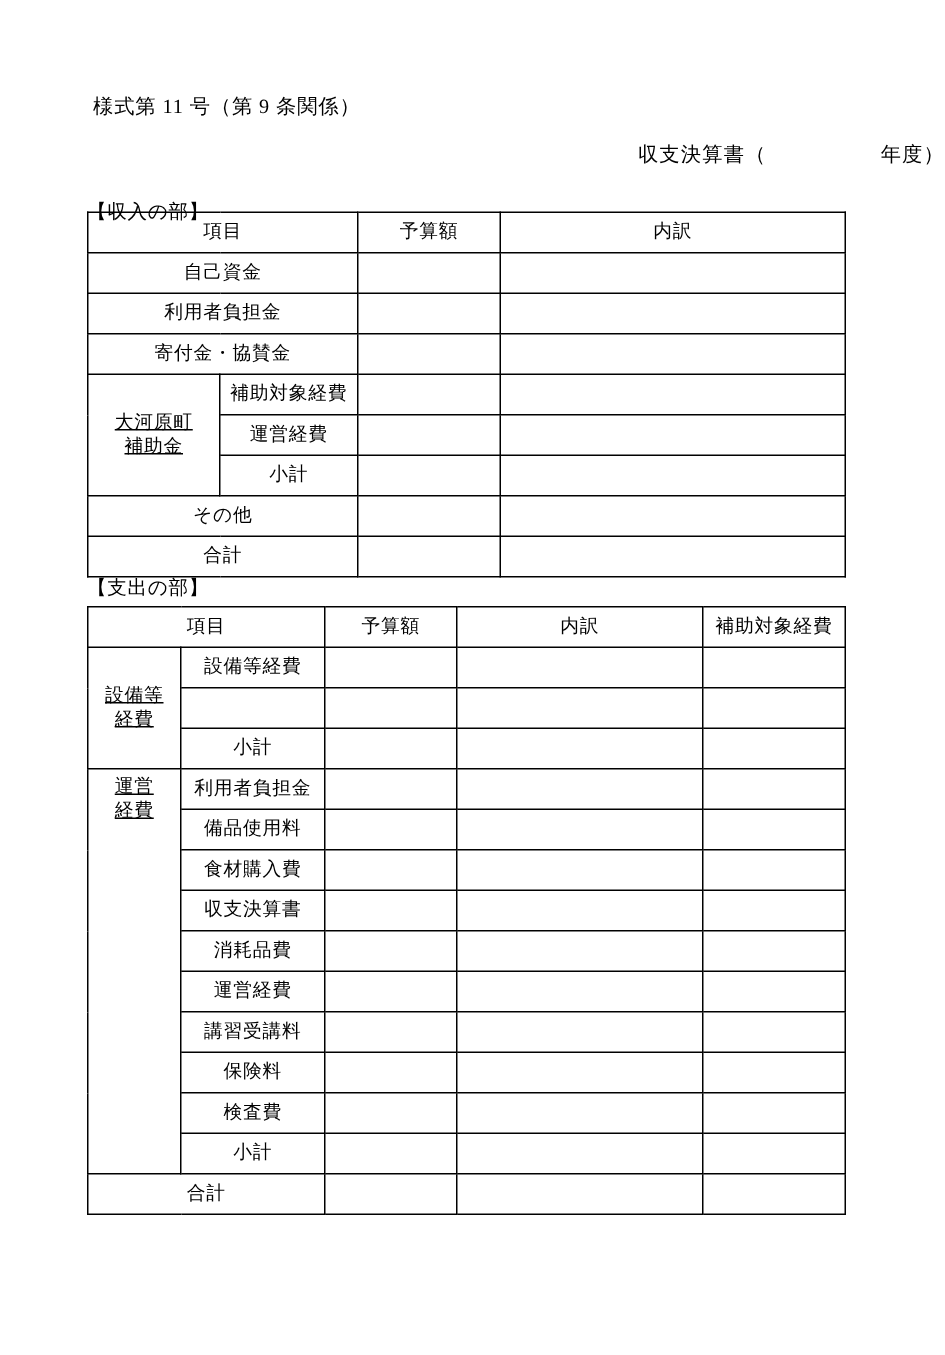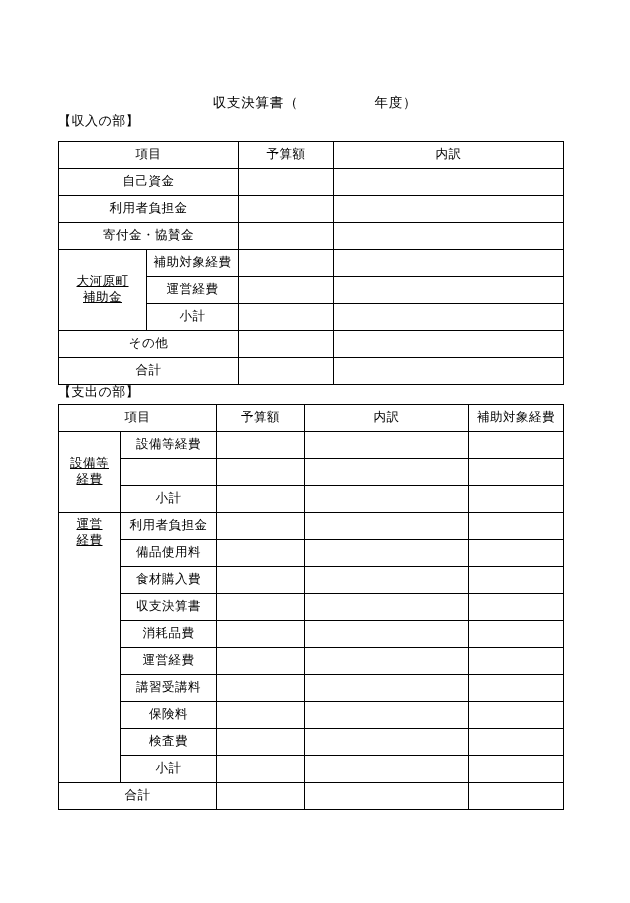--- a/index.html
+++ b/index.html
@@ -29,35 +29,35 @@
     top: 62px;
     font-size: 13.5px;
     letter-spacing: 0.6px;
     white-space: nowrap;
   }
   .doc-title {
     position: absolute;
     left: 0;
     top: 94px;
     width: 630px;
-    text-align: center;
+    text-align: right;
     font-size: 13.5px;
     letter-spacing: 0.8px;
   }
   .doc-title .gap {
     display: inline-block;
     width: 76px;
   }
   .section-label {
     position: absolute;
     left: 58px;
     font-size: 13px;
     letter-spacing: 0.5px;
   }
-  #income-label { top: 112px; text-align: center; }
+  #income-label { top: 132px; text-align: center; }
   #expense-label { top: 383px; }
 
   table.sheet {
     position: absolute;
     border-collapse: collapse;
     table-layout: fixed;
     font-size: 12.5px;
     padding-left: 48px;
   }
   table.sheet td {
@@ -83,20 +83,21 @@
   .two-line {
     line-height: 1.55;
     text-decoration: underline;
   }
 </style>
 </head>
 <body>
 
 <div class="page">
 
+  <div class="form-no">様式第 11 号（第 9 条関係）</div>
 
   <div class="doc-title">
     <span>収支決算書（</span><span class="gap"></span><span>年度）</span>
   </div>
 
   <div class="section-label" id="income-label">【収入の部】</div>
 
   <table class="sheet" id="income-table">
     <colgroup>
       <col style="width:88px">

